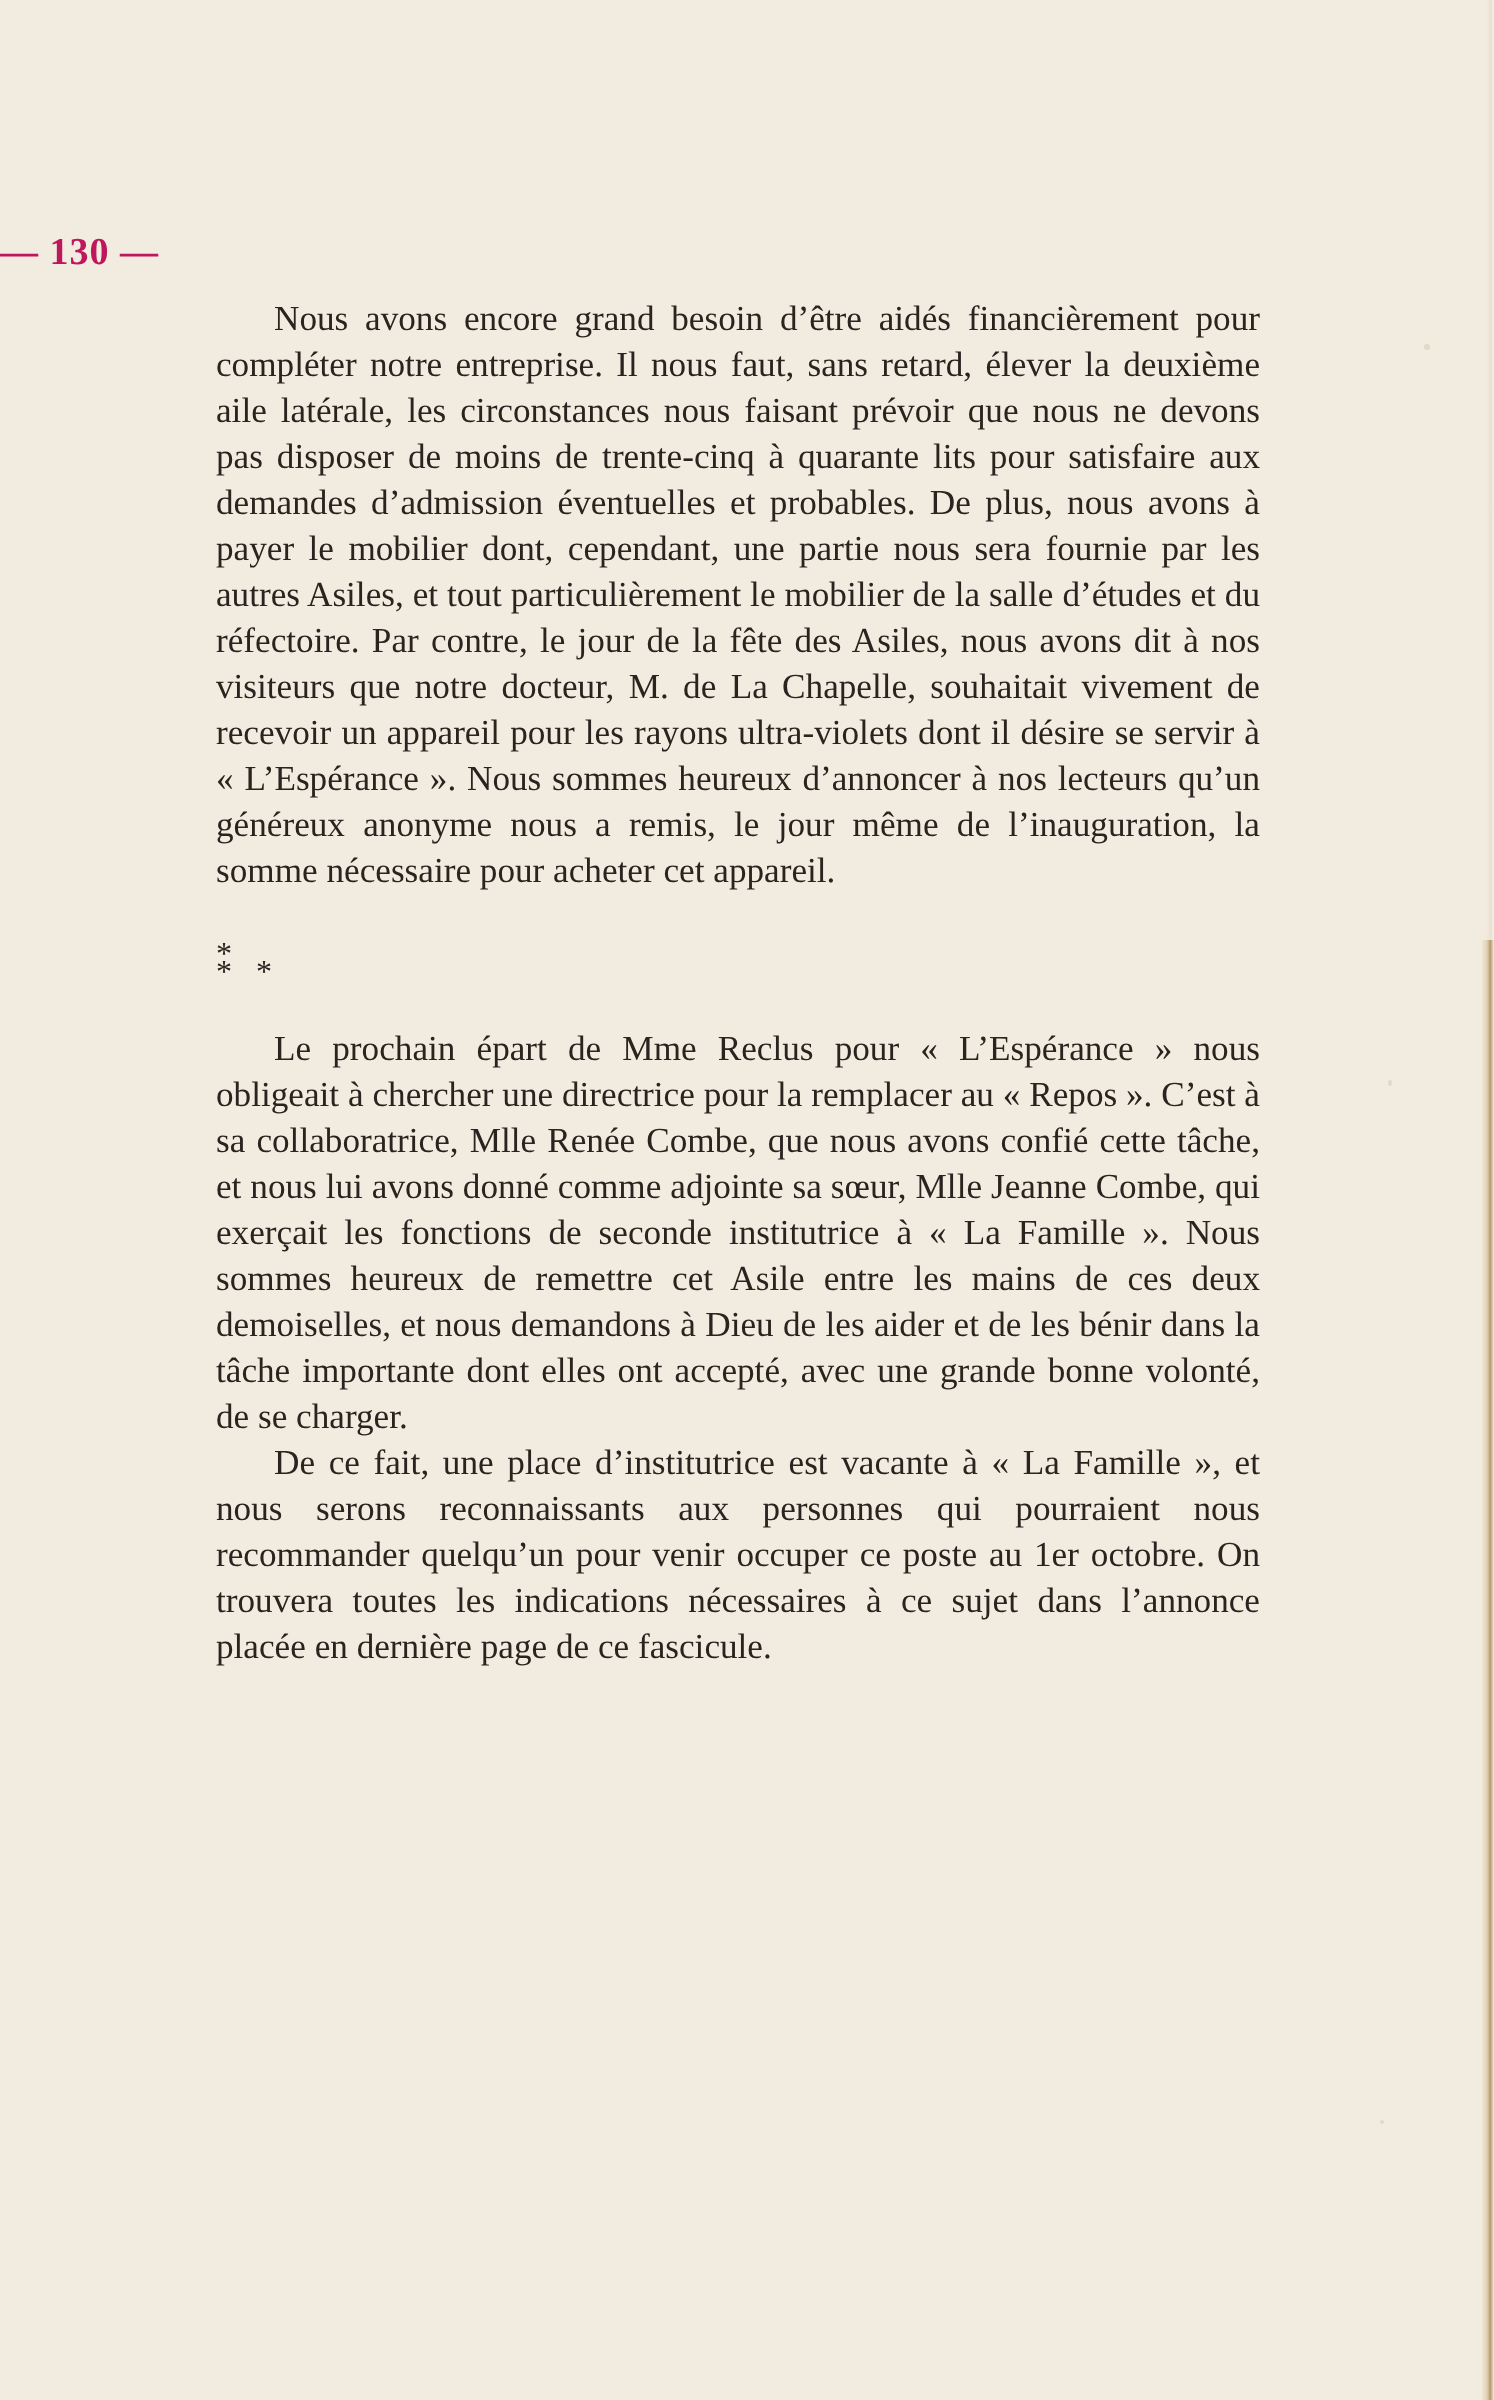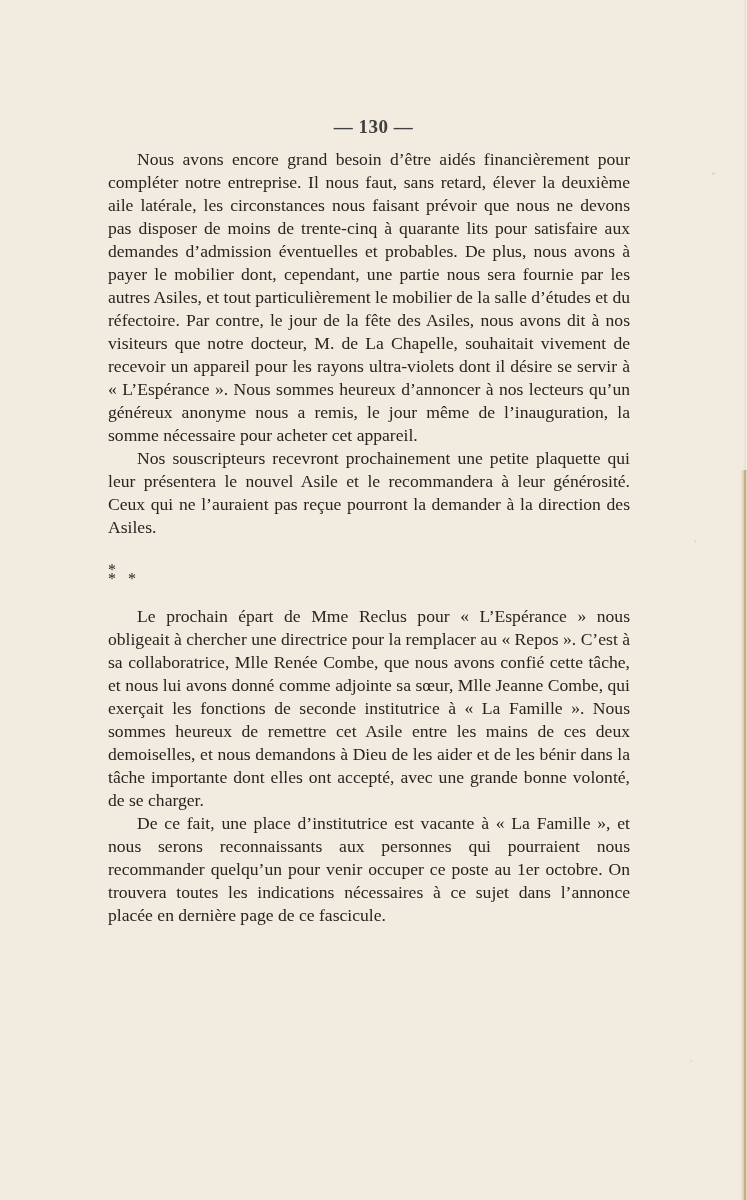--- a/index.html
+++ b/index.html
@@ -29,26 +29,26 @@
       top: 0;
       width: 3px;
       height: 470px;
       background: linear-gradient(to right, #f2ebdf, #e8dfcf);
     }
     .page-number {
       position: absolute;
       top: 116px;
       left: 0;
       width: 747px;
-      text-align: center;
+      text-align: left;
       font-family: "Liberation Serif", "DejaVu Serif", serif;
       font-size: 19px;
       font-weight: bold;
       letter-spacing: 0.5px;
-      color: #404040;
+      color: #be185d;
     }
     .text-block {
       position: absolute;
       left: 108px;
       top: 148px;
       width: 522px;
       font-family: "Liberation Serif", "DejaVu Serif", serif;
       font-size: 17.6px;
       line-height: 23px;
       text-align: justify;
@@ -85,21 +85,20 @@
 <div class="page-edge"></div>
 
 <div class="paper-spot" style="left:712px;top:172px;width:3px;height:3px;"></div>
 <div class="paper-spot" style="left:690px;top:1060px;width:2px;height:2px;"></div>
 <div class="paper-spot" style="left:694px;top:540px;width:2px;height:3px;"></div>
 
 <div class="page-number">— 130 —</div>
 
 <div class="text-block">
   <p>Nous avons encore grand besoin d’être aidés financière­ment pour compléter notre entreprise. Il nous faut, sans retard, élever la deuxième aile latérale, les circonstances nous faisant prévoir que nous ne devons pas disposer de moins de trente-cinq à quarante lits pour satisfaire aux demandes d’admission éventuelles et probables. De plus, nous avons à payer le mobilier dont, cependant, une partie nous sera four­nie par les autres Asiles, et tout particulièrement le mobilier de la salle d’études et du réfectoire. Par contre, le jour de la fête des Asiles, nous avons dit à nos visiteurs que notre doc­teur, M. de La Chapelle, souhaitait vivement de recevoir un appareil pour les rayons ultra-violets dont il désire se servir à « L’Espérance ». Nous sommes heureux d’annoncer à nos lecteurs qu’un généreux anonyme nous a remis, le jour même de l’inauguration, la somme nécessaire pour acheter cet appareil.</p>
-  <p>Nos souscripteurs recevront prochainement une petite plaquette qui leur présentera le nouvel Asile et le recomman­dera à leur générosité. Ceux qui ne l’auraient pas reçue pour­ront la demander à la direction des Asiles.</p>
 
   <div class="separator">
     <span class="star-row">*</span>
     <span class="star-row">* *</span>
   </div>
 
   <p>Le prochain épart de Mme Reclus pour « L’Espérance » nous obligeait à chercher une directrice pour la remplacer au « Repos ». C’est à sa collaboratrice, Mlle Renée Combe, que nous avons confié cette tâche, et nous lui avons donné comme adjointe sa sœur, Mlle Jeanne Combe, qui exerçait les fonctions de seconde institutrice à « La Famille ». Nous sommes heureux de remettre cet Asile entre les mains de ces deux demoiselles, et nous demandons à Dieu de les aider et de les bénir dans la tâche importante dont elles ont accepté, avec une grande bonne volonté, de se charger.</p>
   <p>De ce fait, une place d’institutrice est vacante à « La Famille », et nous serons reconnaissants aux personnes qui pourraient nous recommander quelqu’un pour venir occuper ce poste au 1er octobre. On trouvera toutes les indications nécessaires à ce sujet dans l’annonce placée en dernière page de ce fascicule.</p>
 </div>
 

